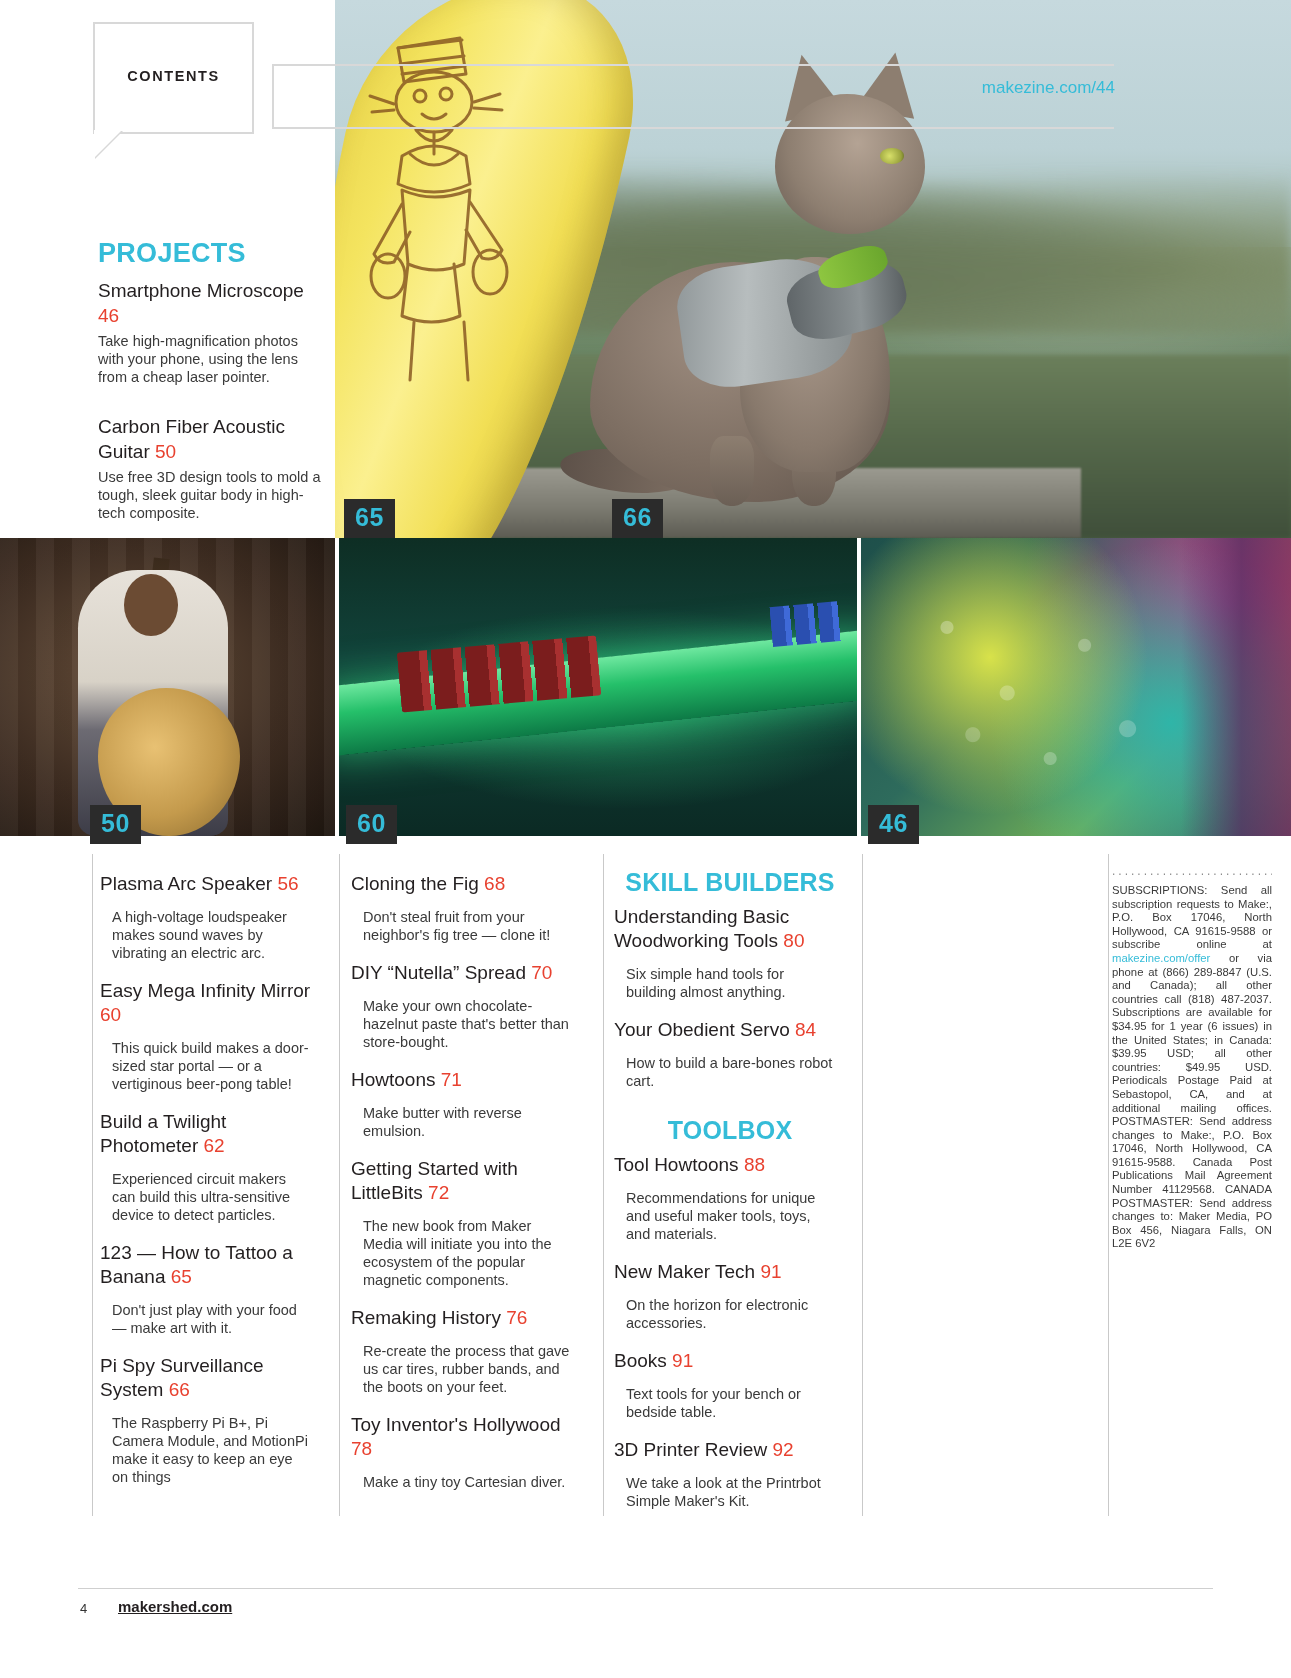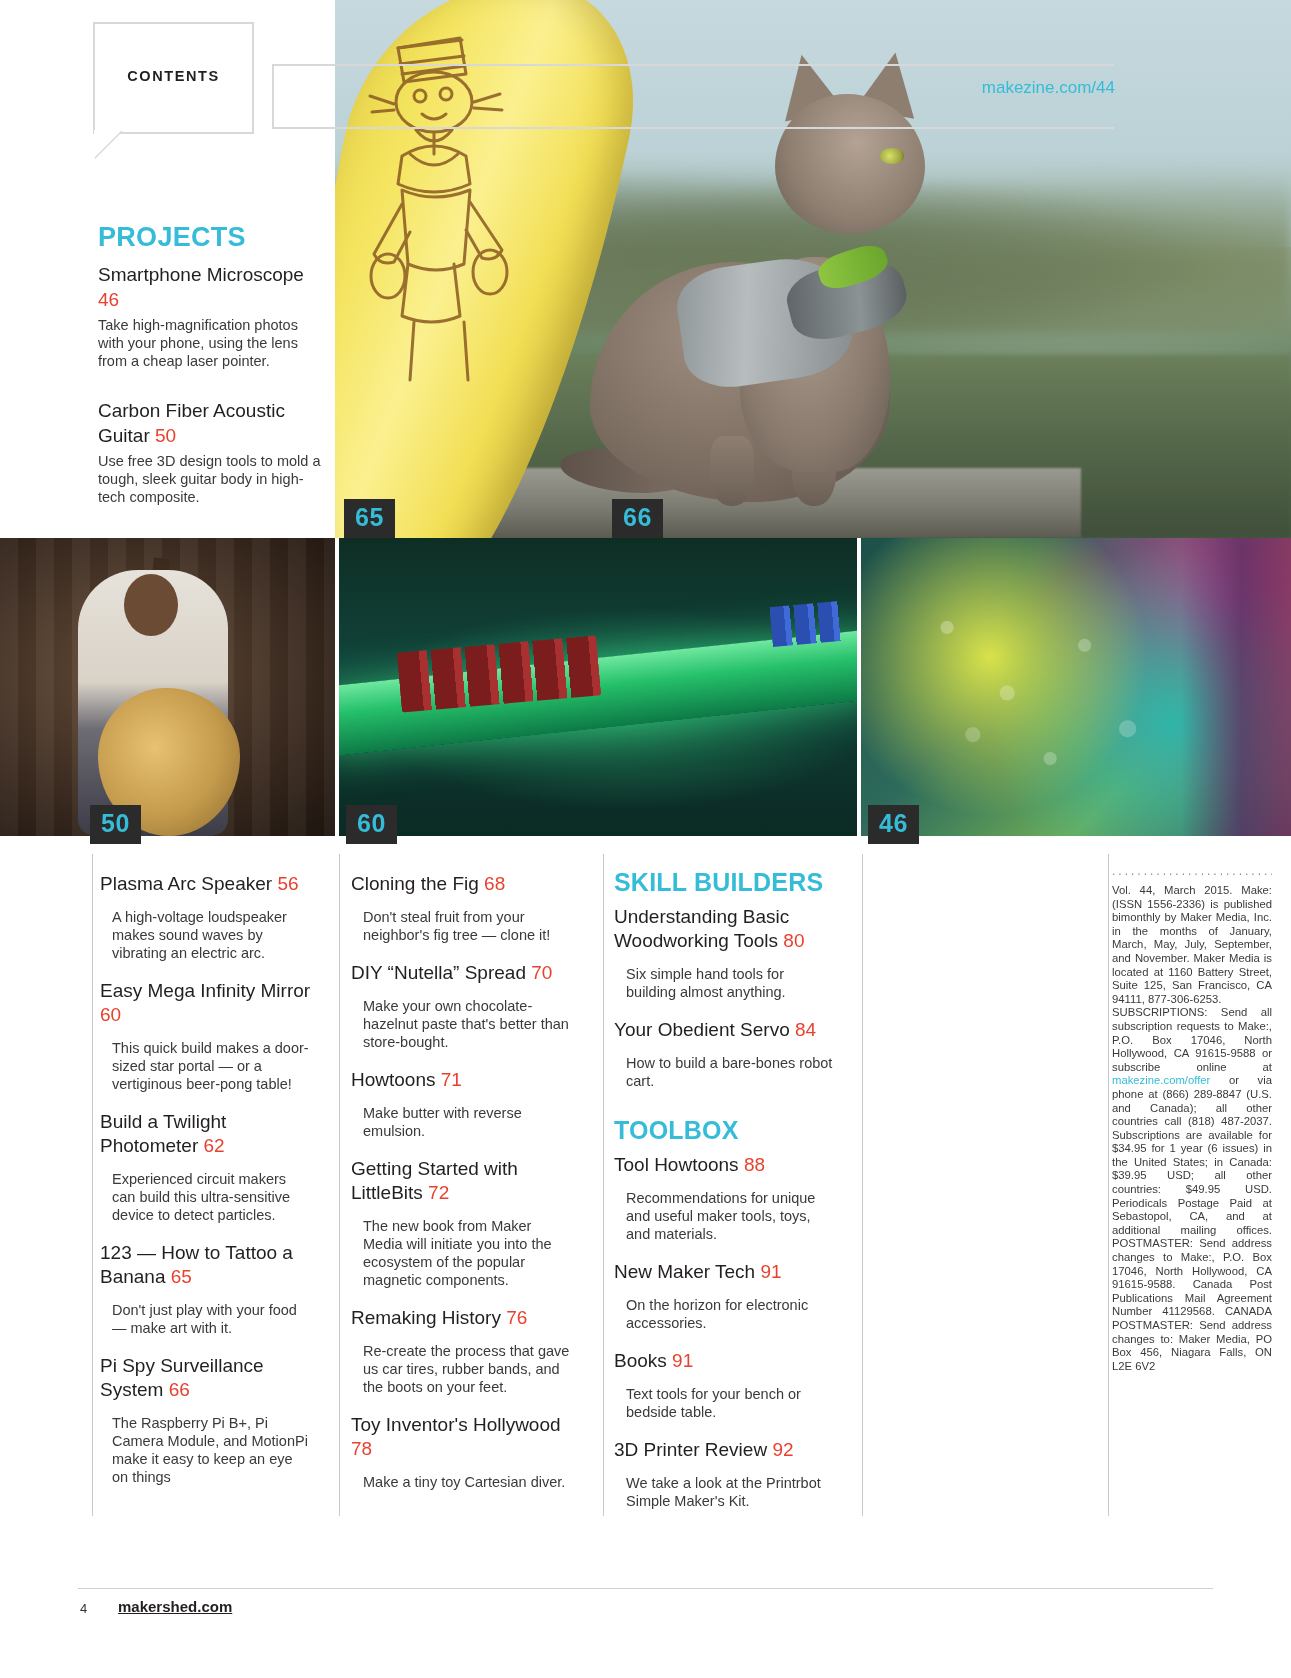--- a/index.html
+++ b/index.html
@@ -211,21 +211,21 @@
     position: absolute;
     right: 176px; top: 78px;
     font-size: 17px;
     color: #35bcd8;
     z-index: 13;
   }
 
   
   .projects-panel {
     position: absolute;
-    left: 0; top: 0;
+    left: 0; top: 16px;
     width: 335px; height: 538px;
     background: #ffffff;
     z-index: 10;
   }
   .projects-head {
     position: absolute;
     left: 98px; top: 222px;
     font-size: 27px;
     font-weight: bold;
     color: #35bcd8;
@@ -351,20 +351,21 @@
     font-size: 14.5px;
     line-height: 18px;
     color: #3a3a3a;
   }
   .sect-head {
     font-size: 25px;
     font-weight: bold;
     color: #35bcd8;
     margin: 0 0 8px 0;
     letter-spacing: 0.2px;
+    text-align: center;
   }
   .sect-head.second { margin-top: 26px; }
 
   
   .masthead {
     position: absolute;
     left: 1112px; top: 0;
     width: 160px;
   }
   .dots {
@@ -605,20 +606,19 @@
       <p>Text tools for your bench or bedside table.</p>
     </div>
     <div class="entry">
       <h3><span>3D Printer Review</span> <span class="pg">92</span></h3>
       <p>We take a look at the Printrbot Simple Maker's Kit.</p>
     </div>
   </div>
 
   <div class="masthead" style="top:28px;">
     <div class="dots">...........................................</div>
-    <p>Vol. 44, March 2015. Make: (ISSN 1556-2336) is published bimonthly by Maker Media, Inc. in the months of January, March, May, July, September, and November. Maker Media is located at 1160 Battery Street, Suite 125, San Francisco, CA 94111, 877-306-6253.</p>
     <p style="margin-top:0;"><span>SUBSCRIPTIONS: Send all subscription requests to Make:, P.O. Box 17046, North Hollywood, CA 91615-9588 or subscribe online at </span><span class="lnk">makezine.com/offer</span><span> or via phone at (866) 289-8847 (U.S. and Canada); all other countries call (818) 487-2037. Subscriptions are available for $34.95 for 1 year (6 issues) in the United States; in Canada: $39.95 USD; all other countries: $49.95 USD. Periodicals Postage Paid at Sebastopol, CA, and at additional mailing offices. POSTMASTER: Send address changes to Make:, P.O. Box 17046, North Hollywood, CA 91615-9588. Canada Post Publications Mail Agreement Number 41129568. CANADA POSTMASTER: Send address changes to: Maker Media, PO Box 456, Niagara Falls, ON L2E 6V2</span></p>
   </div>
 </div>
 
 <div class="footer-rule"></div>
 <div class="footer-pg">4</div>
 <div class="footer-site">makershed.com</div>
 
 </body></html>

